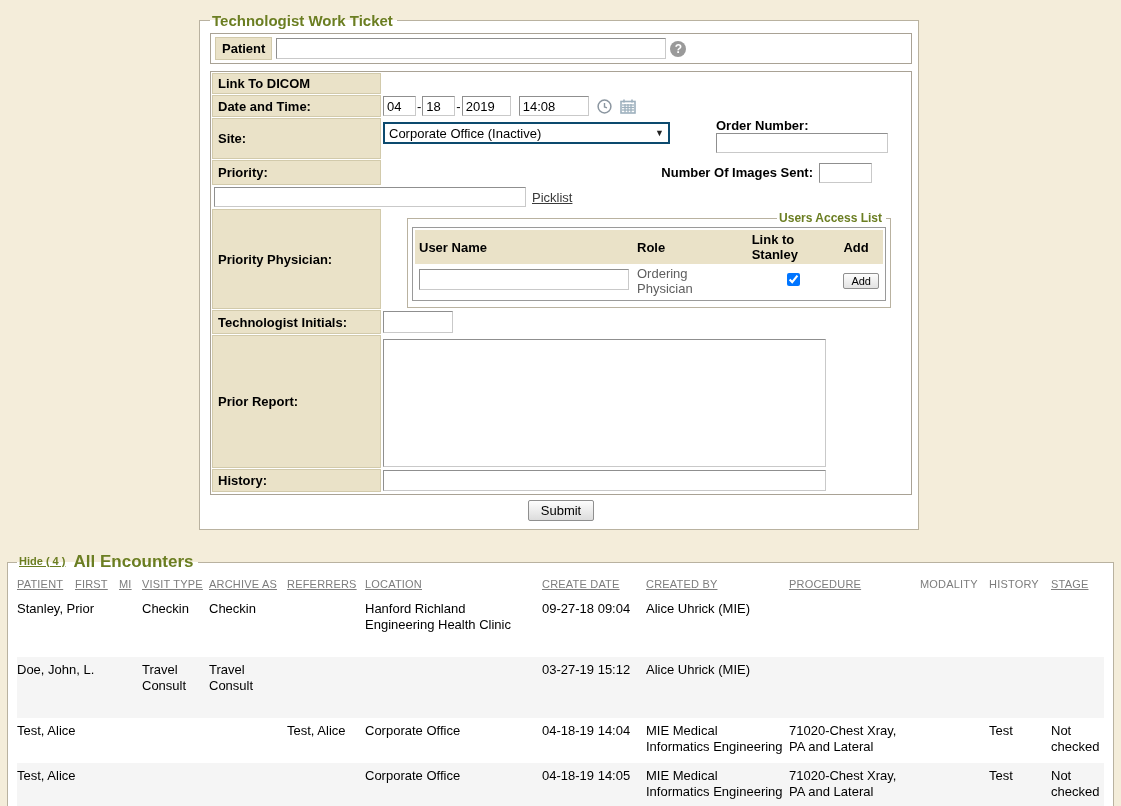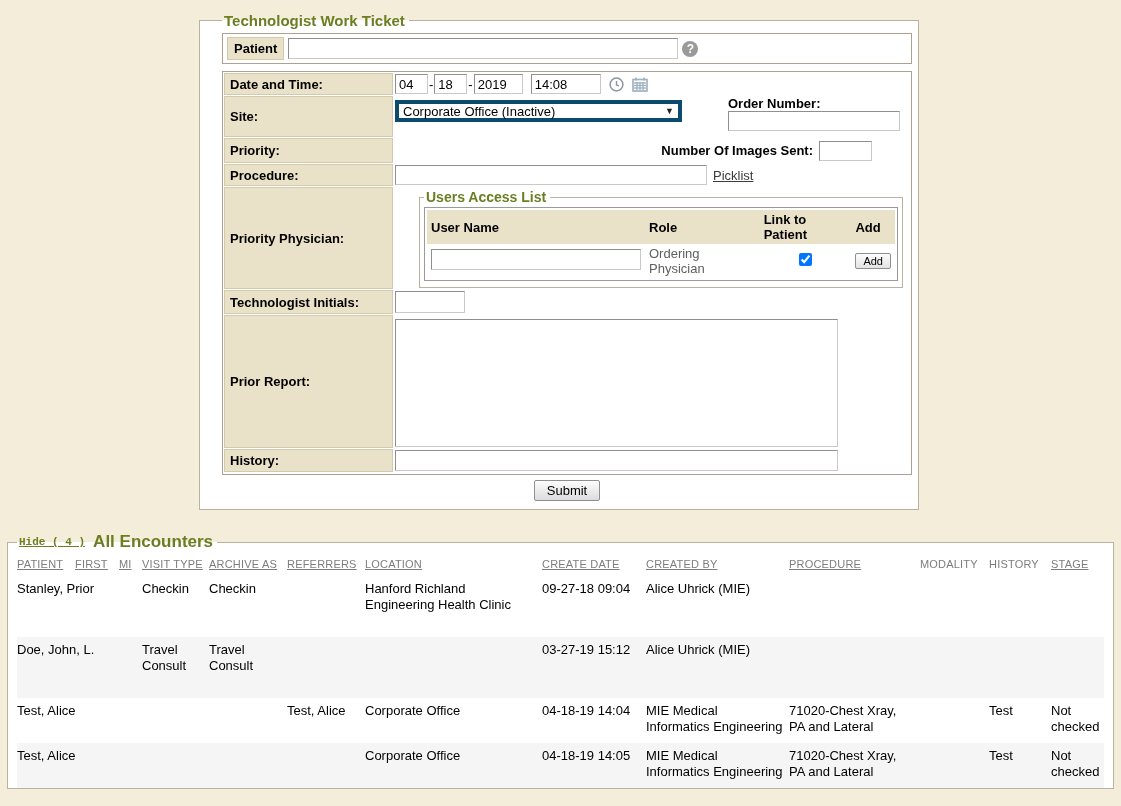--- a/index.html
+++ b/index.html
@@ -6,21 +6,21 @@
   html,body { width: 1121px; }
   body {
     background: #f4edda;
     font-family: "Liberation Sans", sans-serif;
     font-size: 13px;
     color: #000;
   }
   fieldset {
     border: 1px solid #b9b2a0;
     background: #fff;
-    padding: 4px 6px 6px 22px;
+    padding: 4px 6px 6px 10px;
   }
   legend {
     font-weight: bold;
     color: #6b7e22;
     padding: 0 4px 0 2px;
     background: transparent;
   }
 
   
   .ticket-fieldset {
@@ -96,21 +96,21 @@
 
   .dt-input { width: 33px; height: 20px; }
   .dt-input.year { width: 49px; }
   .dt-time { width: 70px; height: 20px; margin-left: 8px; }
   .dt-sep { margin: 0 1px; }
   .dt-icon { margin-left: 8px; display: inline-flex; }
 
   .row-site { min-height: 41px; }
   .site-select {
     width: 287px; height: 22px;
-    border: 4px solid #0c4a6e;
+    border: 2px solid #0c4a6e;
     display: flex; align-items: center;
     padding: 0 4px;
     justify-content: space-between;
     background: #fff;
     align-self: flex-start;
     margin-top: 3px;
   }
   .site-select .arrow { font-size: 9px; color: #222; }
   .order-block { position: absolute; left: 292px; top: 0; margin-left: 43px; }
   .order-block .blabel { font-weight: bold; display: block; }
@@ -127,21 +127,21 @@
   .proc-input { width: 312px; height: 20px; }
   .picklist-link { margin-left: 6px; color: #3a3a3a; text-decoration: underline; cursor: pointer; }
 
   .row-ordering .fcontent { align-items: flex-start; padding-top: 2px; }
   .ual-fieldset {
     margin-left: 24px;
     width: 484px;
     padding: 2px 4px 6px 4px;
     border: 1px solid #b9b2a0;
   }
-  .ual-fieldset > legend { font-size: 14px; }
+  .ual-fieldset > legend { font-size: 12px; text-align: right; }
   .ual-table-box { border: 1px solid #9a9a9a; padding: 2px; }
   .ual-table { width: 100%; border-collapse: collapse; }
   .ual-table th {
     background: #eae2c8;
     text-align: left;
     font-weight: bold;
     padding: 2px 4px;
     font-size: 13px;
   }
   .ual-table td { padding: 2px 4px; vertical-align: middle; }
@@ -185,21 +185,20 @@
   }
   .encounters-fieldset > legend { font-size: 17px; }
   .hide-link {
     font-size: 11px;
     color: #6b7e22;
     text-decoration: underline;
     font-weight: bold;
     cursor: pointer;
     vertical-align: 2px;
     margin-right: 4px;
-    font-family: Liberation Mono, monospace;
   }
 
   .enc-table { width: 100%; border-collapse: collapse; table-layout: fixed; }
   .enc-table th {
     color: #7d7d7d;
     font-size: 11px;
     font-weight: normal;
     text-align: left;
     vertical-align: bottom;
     padding: 4px 4px 6px 0;
@@ -235,20 +234,24 @@
   <legend>Technologist Work Ticket</legend>
 
   <div class="patient-box">
     <span class="label-cell">Patient</span>
     <textarea class="patient-input" rows="1" value="" style=""></textarea>
     <span class="help-icon">?</span>
   </div>
 
   <div class="main-box">
 
+    <div class="form-row row-dicom">
+      <div class="flabel">Link To DICOM</div>
+      <div class="fcontent"></div>
+    </div>
 
     <div class="form-row">
       <div class="flabel">Date and Time:</div>
       <div class="fcontent">
         <input type="text" class="dt-input" value="04" style="">
         <span class="dt-sep">-</span>
         <input type="text" class="dt-input" value="18" style="">
         <span class="dt-sep">-</span>
         <input type="text" class="dt-input year" value="2019" style="">
         <input type="text" class="dt-time" value="14:08" style="">
@@ -294,39 +297,38 @@
       <div class="flabel">Priority:</div>
       <div class="fcontent">
         <div class="images-block">
           <span class="blabel">Number Of Images Sent:</span>
           <input type="text" class="images-input" value="" style="">
         </div>
       </div>
     </div>
 
     <div class="form-row">
-      <div class="flabel">Procedure:</div>
       <div class="fcontent">
         <textarea class="proc-input" rows="1" value="" style=""></textarea>
         <span class="picklist-link">Picklist</span>
       </div>
     </div>
 
     <div class="form-row row-ordering">
       <div class="flabel">Priority Physician:</div>
       <div class="fcontent">
         <fieldset class="ual-fieldset">
           <legend>Users Access List</legend>
           <div class="ual-table-box">
             <table class="ual-table">
               <thead>
                 <tr>
                   <th class="col-username">User Name</th>
                   <th class="col-role">Role</th>
-                  <th class="col-link">Link to Patient</th>
+                  <th class="col-link">Link to Stanley</th>
                   <th class="col-add">Add</th>
                 </tr>
               </thead>
               <tbody>
                 <tr>
                   <td><textarea class="ual-username" rows="1" value="" style=""></textarea></td>
                   <td class="ual-role">Ordering Physician</td>
                   <td class="center"><input type="checkbox" checked="" style=""></td>
                   <td><button class="add-btn">Add</button></td>
                 </tr>

